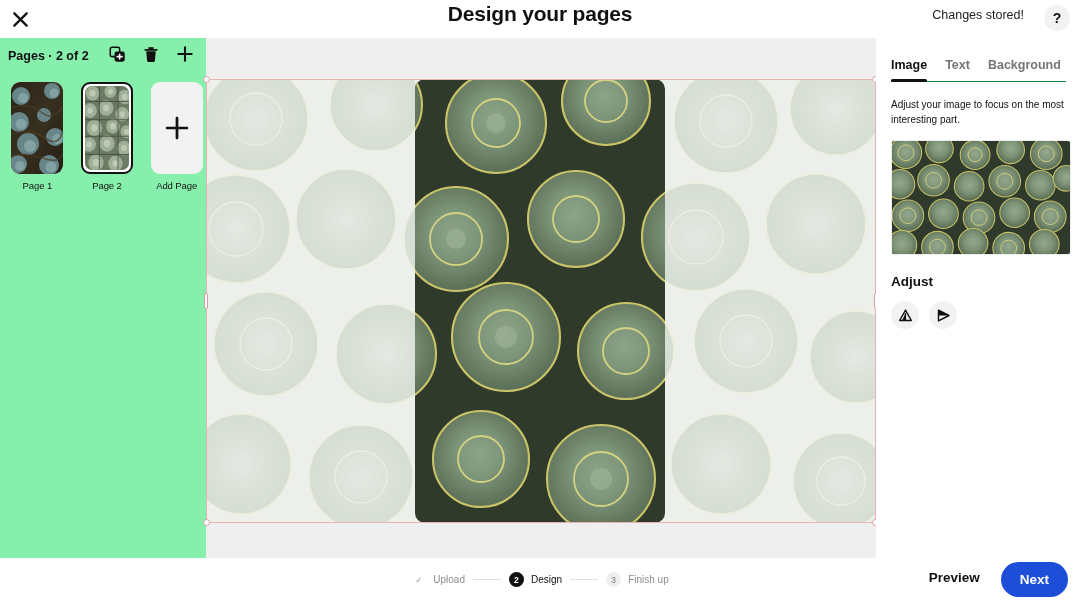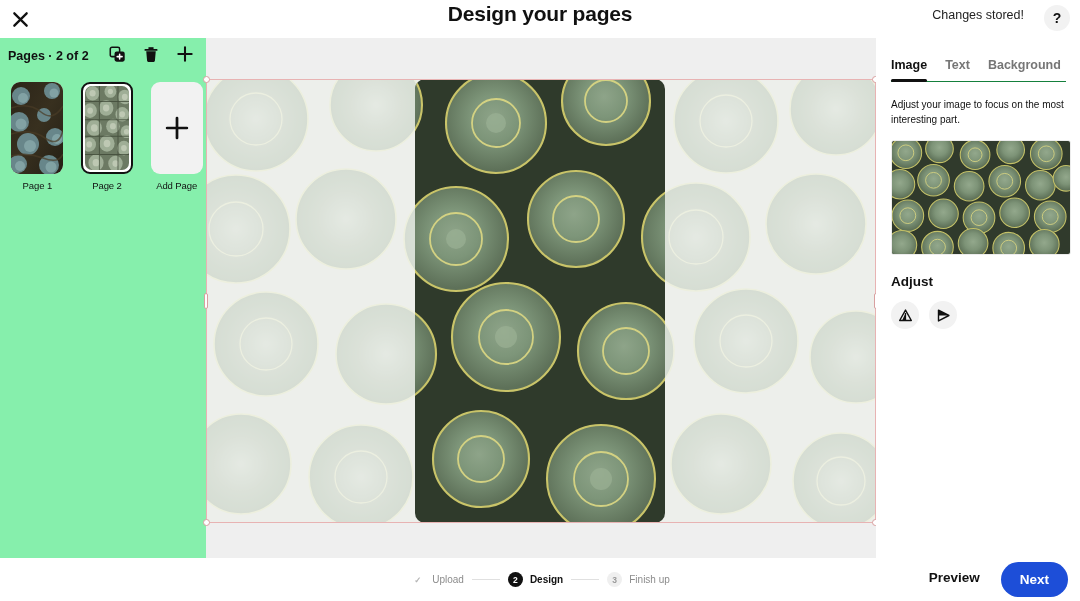--- a/index.html
+++ b/index.html
@@ -205,21 +205,21 @@
   .step { display: flex; align-items: center; gap: 7px; }
   .step-bullet {
     width: 15px; height: 15px; border-radius: 50%;
     display: flex; align-items: center; justify-content: center;
     font-size: 8.5px; font-weight: 700;
   }
   .step-bullet.done { background: transparent; color: #b5b5b5; }
   .step-bullet.active { background: #111; color: #fff; }
   .step-bullet.todo { background: #efefef; color: #999; }
   .step-label { font-size: 10px; color: #8c8c8c; white-space: nowrap; }
-  .step.active .step-label { color: #111; font-weight: 700; }
+  .step.active .step-label { color: #111; font-weight: 400; }
   .step-sep { width: 28px; height: 1px; background: #e0e0e0; margin: 0 8px; }
 
   .bottom-actions {
     position: absolute; right: 12px;
     display: flex; align-items: flex-start; gap: 11px;
   }
   .preview-btn {
     background: none; border: none; cursor: pointer;
     font-family: inherit; font-size: 13.5px; font-weight: 700; color: #111;
     padding: 8px 10px; border-radius: 20px;

